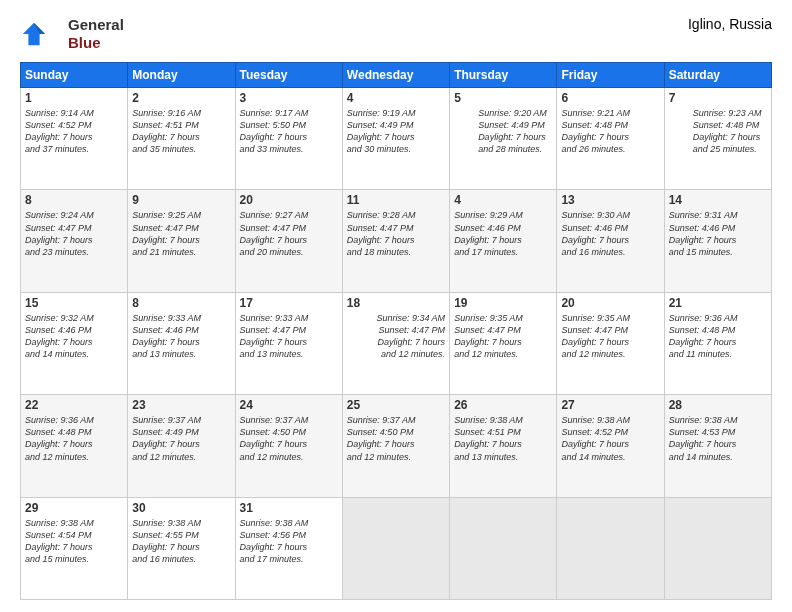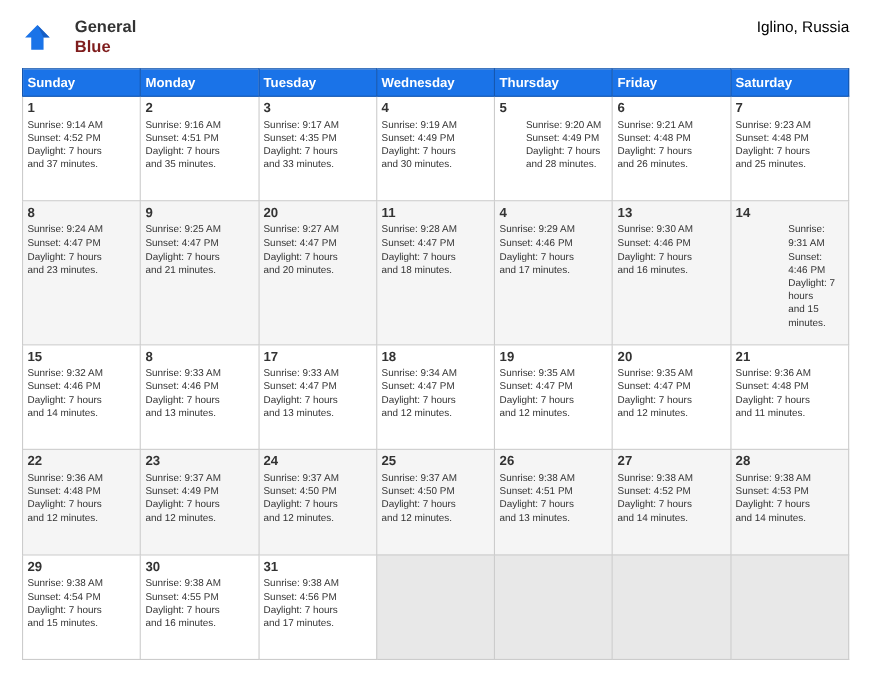--- a/index.html
+++ b/index.html
@@ -80,20 +80,21 @@
     .day-num {
       font-size: 12px;
       font-weight: bold;
       display: block;
       margin-bottom: 2px;
     }
     .cell-text {
       font-size: 9px;
       line-height: 1.35;
       color: #333;
+      font-style: italic;
     }
   </style>
 </head>
 <body>
 
 <div class="page">
   <div class="header">
     <div class="logo">
       <svg class="logo-icon" viewBox="0 0 40 40">
         <polygon points="20,4 36,20 28,20 28,36 12,36 12,20 4,20" fill="#1a73e8"></polygon>
@@ -134,21 +135,21 @@
           <td>
             <span class="day-num">2</span>
             <div class="cell-text" style="white-space: pre-line;">Sunrise: 9:16 AM
 Sunset: 4:51 PM
 Daylight: 7 hours
 and 35 minutes.</div>
           </td>
           <td>
             <span class="day-num">3</span>
             <div class="cell-text" style="white-space: pre-line;">Sunrise: 9:17 AM
-Sunset: 4:35 PM
+Sunset: 5:50 PM
 Daylight: 7 hours
 and 33 minutes.</div>
           </td>
           <td>
             <span class="day-num">4</span>
             <div class="cell-text" style="white-space: pre-line;">Sunrise: 9:19 AM
 Sunset: 4:49 PM
 Daylight: 7 hours
 and 30 minutes.</div>
           </td>
@@ -161,21 +162,21 @@
           </td>
           <td>
             <span class="day-num">6</span>
             <div class="cell-text" style="white-space: pre-line;">Sunrise: 9:21 AM
 Sunset: 4:48 PM
 Daylight: 7 hours
 and 26 minutes.</div>
           </td>
           <td>
             <span class="day-num">7</span>
-            <div class="cell-text" style="white-space: pre-line;">Sunrise: 9:23 AM
+            <div class="cell-text" style="white-space: pre-line; margin-left: 24px;">Sunrise: 9:23 AM
 Sunset: 4:48 PM
 Daylight: 7 hours
 and 25 minutes.</div>
           </td>
         </tr>
         <tr>
           <td>
             <span class="day-num">8</span>
             <div class="cell-text" style="white-space: pre-line;">Sunrise: 9:24 AM
 Sunset: 4:47 PM
@@ -212,21 +213,21 @@
           </td>
           <td>
             <span class="day-num">13</span>
             <div class="cell-text" style="white-space: pre-line;">Sunrise: 9:30 AM
 Sunset: 4:46 PM
 Daylight: 7 hours
 and 16 minutes.</div>
           </td>
           <td>
             <span class="day-num">14</span>
-            <div class="cell-text" style="white-space: pre-line; margin-left: 48px;">Sunrise: 9:31 AM
+            <div class="cell-text" style="white-space: pre-line;">Sunrise: 9:31 AM
 Sunset: 4:46 PM
 Daylight: 7 hours
 and 15 minutes.</div>
           </td>
         </tr>
         <tr>
           <td>
             <span class="day-num">15</span>
             <div class="cell-text" style="white-space: pre-line;">Sunrise: 9:32 AM
 Sunset: 4:46 PM
@@ -242,21 +243,21 @@
           </td>
           <td>
             <span class="day-num">17</span>
             <div class="cell-text" style="white-space: pre-line;">Sunrise: 9:33 AM
 Sunset: 4:47 PM
 Daylight: 7 hours
 and 13 minutes.</div>
           </td>
           <td>
             <span class="day-num">18</span>
-            <div class="cell-text" style="white-space: pre-line;">Sunrise: 9:34 AM
+            <div class="cell-text" style="white-space: pre-line; text-align: right;">Sunrise: 9:34 AM
 Sunset: 4:47 PM
 Daylight: 7 hours
 and 12 minutes.</div>
           </td>
           <td>
             <span class="day-num">19</span>
             <div class="cell-text" style="white-space: pre-line;">Sunrise: 9:35 AM
 Sunset: 4:47 PM
 Daylight: 7 hours
 and 12 minutes.</div>

